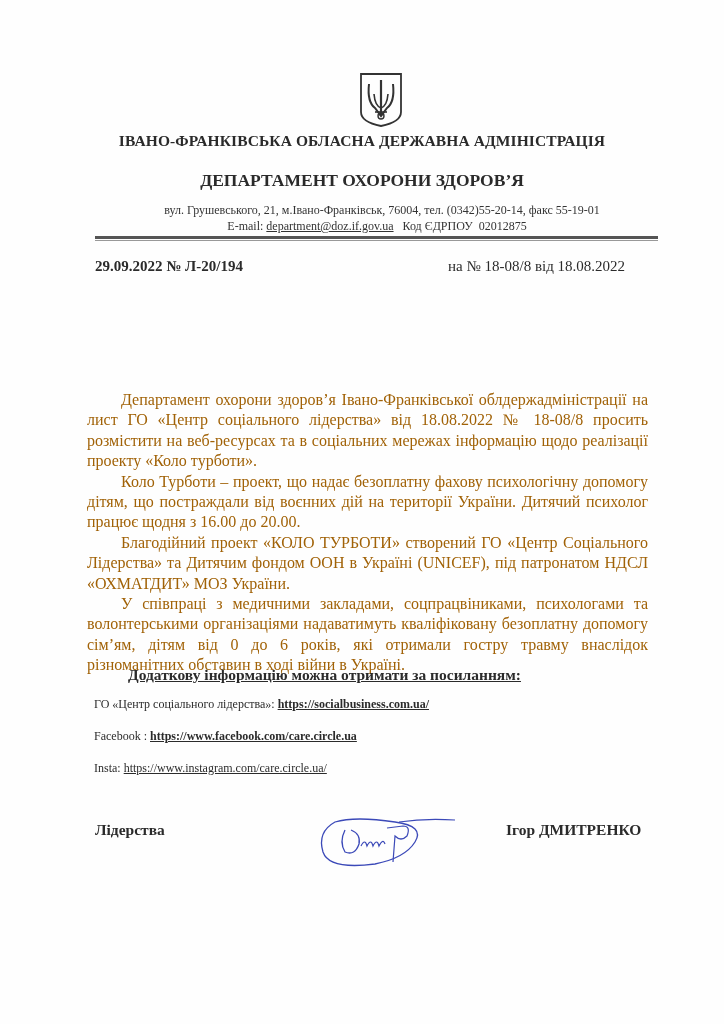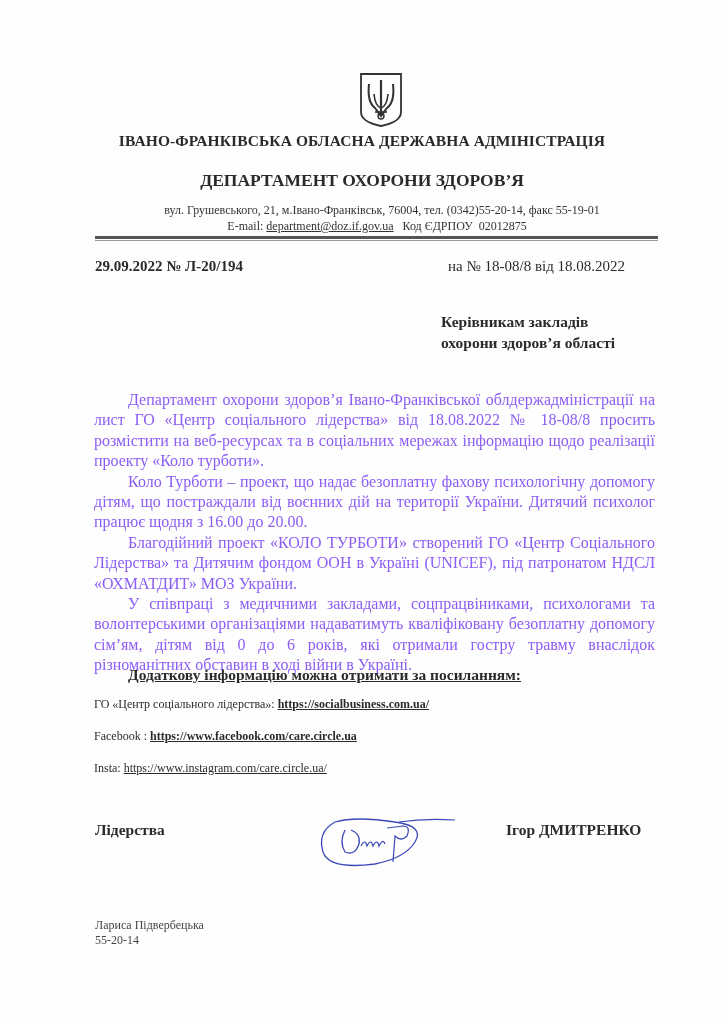--- a/index.html
+++ b/index.html
@@ -13,21 +13,21 @@
     .h3 { top: 170px; font-size: 17.5px; }
     .addr { position: absolute; left: 0; width: 724px; text-align: center; font-size: 12px; color: #333; }
     .addr1 { top: 203px; left: 20px; }
     .addr2 { top: 219px; left: 15px; }
     .addr2 .u { text-decoration: underline; }
     .rule { position: absolute; left: 95px; width: 563px; top: 236px; height: 3px; background: #555; }
     .rule2 { position: absolute; left: 95px; width: 563px; top: 240px; height: 1px; background: #999; }
     .ref-left { position: absolute; left: 95px; top: 258px; font-size: 15px; font-weight: bold; }
     .ref-right { position: absolute; left: 448px; top: 258px; font-size: 15px; font-weight: normal; }
     .addressee { position: absolute; left: 441px; top: 311px; font-size: 15.5px; font-weight: bold; line-height: 21px; }
-    .body { position: absolute; left: 94px; width: 561px; top: 390px; font-size: 16px; line-height: 20.4px; text-align: justify; color: #8b5cf6; font-family: Liberation Serif, serif; }
+    .body { position: absolute; left: 87px; width: 561px; top: 390px; font-size: 16px; line-height: 20.4px; text-align: justify; color: #a16207; font-family: Liberation Serif, serif; }
     .body p { margin: 0; text-indent: 34px; }
     .more { position: absolute; left: 128px; top: 666px; font-size: 15.5px; font-weight: bold; text-decoration: underline; }
     .link-line { position: absolute; left: 94px; font-size: 12px; }
     .l1 { top: 697px; }
     .l2 { top: 729px; }
     .l3 { top: 761px; }
     .link-line .b { font-weight: bold; text-decoration: underline; }
     .link-line .u { text-decoration: underline; }
     .dir-title { position: absolute; left: 95px; top: 821px; font-size: 15.5px; font-weight: bold; }
     .dir-name { position: absolute; left: 506px; top: 821px; font-size: 15.5px; font-weight: bold; }
@@ -55,24 +55,20 @@
   <div class="addr addr2">
     <span>E-mail: </span><span class="u">department@doz.if.gov.ua</span><span style="white-space:pre">   Код ЄДРПОУ  02012875</span>
   </div>
 
   <div class="rule"></div>
   <div class="rule2"></div>
 
   <div class="ref-left">29.09.2022 № Л-20/194</div>
   <div class="ref-right">на № 18-08/8 від 18.08.2022</div>
 
-  <div class="addressee">
-    <div>Керівникам закладів</div>
-    <div>охорони здоров’я області</div>
-  </div>
 
   <div class="body">
     <p>Департамент охорони здоров’я Івано-Франківської облдержадміністрації на лист ГО «Центр соціального лідерства» від 18.08.2022 № 18-08/8 просить розмістити на веб-ресурсах та в соціальних мережах інформацію щодо реалізації проекту «Коло турботи».</p>
     <p>Коло Турботи – проект, що надає безоплатну фахову психологічну допомогу дітям, що постраждали від воєнних дій на території України. Дитячий психолог працює щодня з 16.00 до 20.00.</p>
     <p>Благодійний проект «КОЛО ТУРБОТИ» створений ГО «Центр Соціального Лідерства» та Дитячим фондом ООН в Україні (UNICEF), під патронатом НДСЛ «ОХМАТДИТ» МОЗ України.</p>
     <p>У співпраці з медичними закладами, соцпрацвіниками, психологами та волонтерськими організаціями надаватимуть кваліфіковану безоплатну допомогу сім’ям, дітям від 0 до 6 років, які отримали гостру травму внаслідок різноманітних обставин в ході війни в Україні.</p>
   </div>
 
   <div class="more">Додаткову інформацію можна отримати за посиланням:</div>
 
@@ -89,18 +85,14 @@
   <div class="dir-title">Лідерства</div>
   <svg class="signature" viewBox="0 0 150 60">
     <path d="M20 10 Q2 20 8 40 Q14 58 60 52 Q90 46 100 30 Q110 14 80 10 Q40 4 20 10 Z" fill="none" stroke="#3b49b8" stroke-width="1.3"></path>
     <path d="M30 18 Q24 30 30 40 Q40 44 44 32 Q46 22 36 18" fill="none" stroke="#3b49b8" stroke-width="1.3"></path>
     <path d="M46 34 Q50 26 52 34 Q56 26 58 34 Q62 26 64 34 Q68 26 70 32" fill="none" stroke="#3b49b8" stroke-width="1.2"></path>
     <path d="M72 16 L88 14 Q96 14 92 24 Q86 30 80 24 L78 50" fill="none" stroke="#3b49b8" stroke-width="1.2"></path>
     <path d="M84 10 Q110 6 140 8" fill="none" stroke="#3b49b8" stroke-width="1.2"></path>
   </svg>
   <div class="dir-name">Ігор ДМИТРЕНКО</div>
 
-  <div class="executor">
-    <div>Лариса Підвербецька</div>
-    <div>55-20-14</div>
-  </div>
 
 </div>
 
 </body></html>

